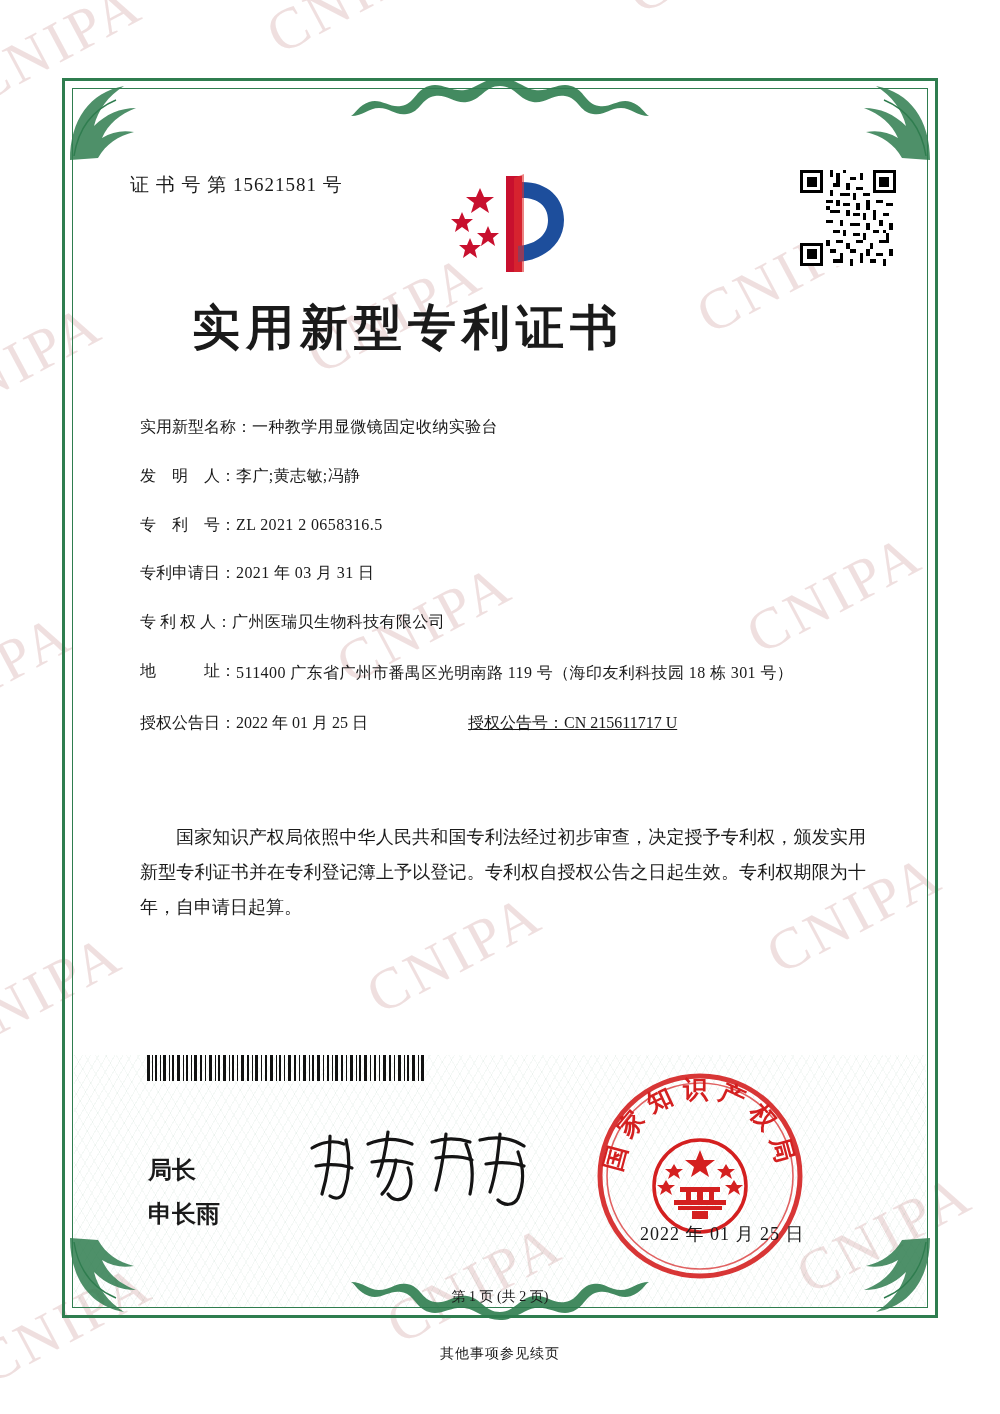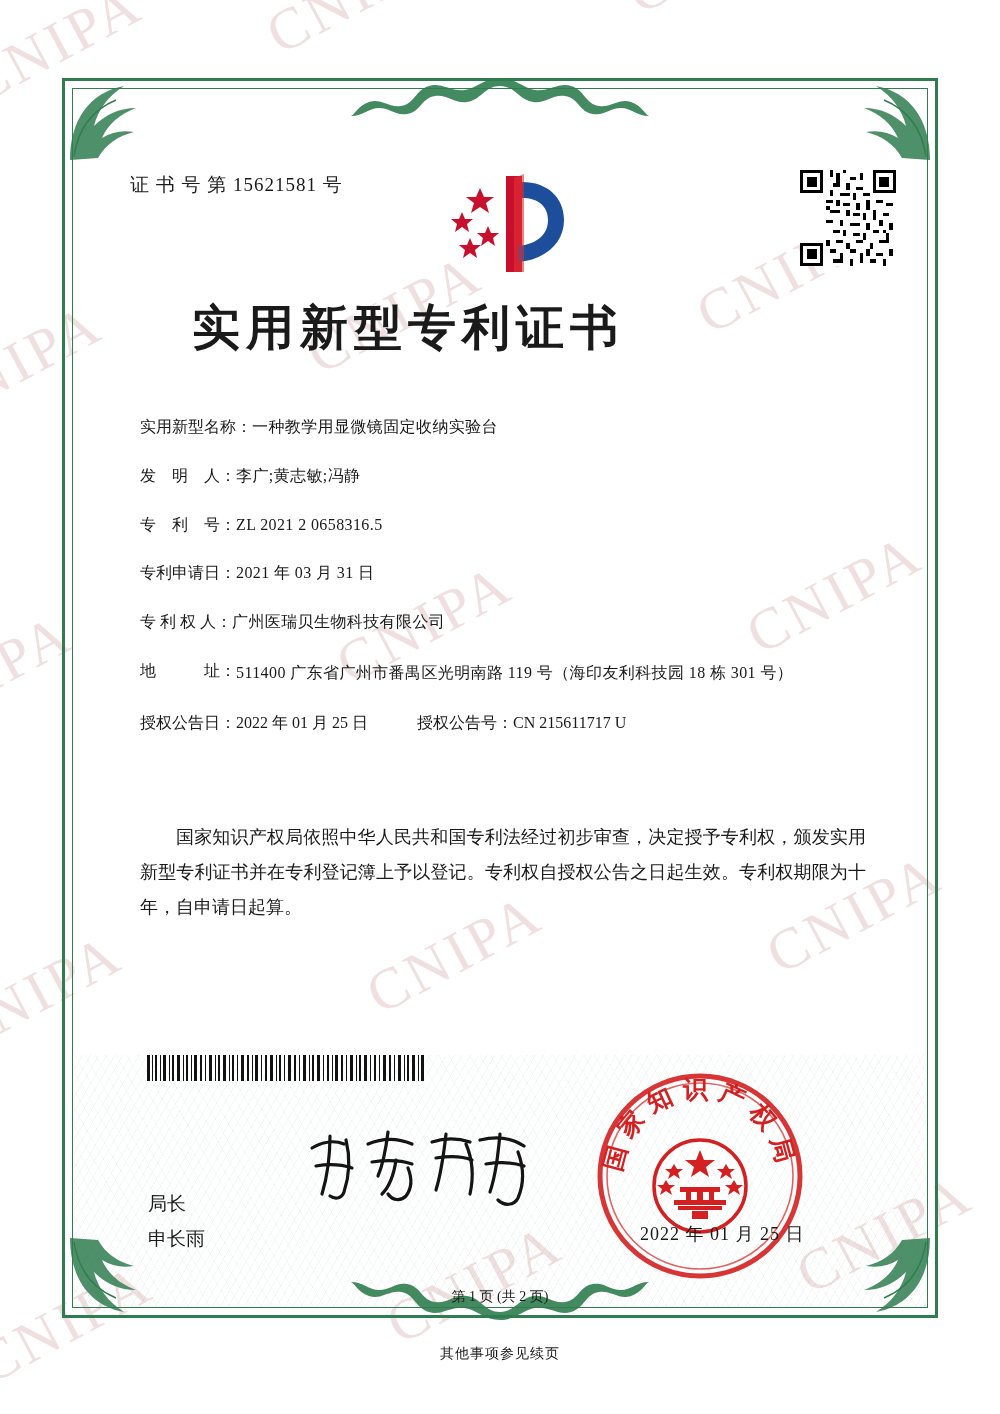--- a/index.html
+++ b/index.html
@@ -163,22 +163,23 @@
     white-space: pre;
     flex: 0 0 auto;
   }
   .fvalue {
     flex: 1 1 auto;
     letter-spacing: 0.4px;
   }
   .frow.addr .fvalue { line-height: 1.75; }
   .frow.two-col { justify-content: flex-start; align-items: center; }
   .col-right {
-    margin-left: 49px;
+    margin-left: 100px;
     display: flex;
+    text-decoration: underline;
   }
 
   
   .paras {
     position: absolute;
     left: 140px;
     top: 820px;
     width: 730px;
     font-size: 18px;
     line-height: 1.95;
@@ -196,23 +197,23 @@
     top: 1055px;
     width: 280px;
     height: 26px;
     z-index: 3;
   }
 
   
   .sig-label {
     position: absolute;
     left: 148px;
-    top: 1186px;
-    font-size: 19px;
-    font-weight: normal;
+    top: 1148px;
+    font-size: 24px;
+    font-weight: bold;
     line-height: 1.85;
     z-index: 3;
   }
   .sig-script {
     position: absolute;
     left: 300px;
     top: 1122px;
     width: 240px;
     height: 90px;
     z-index: 3;

